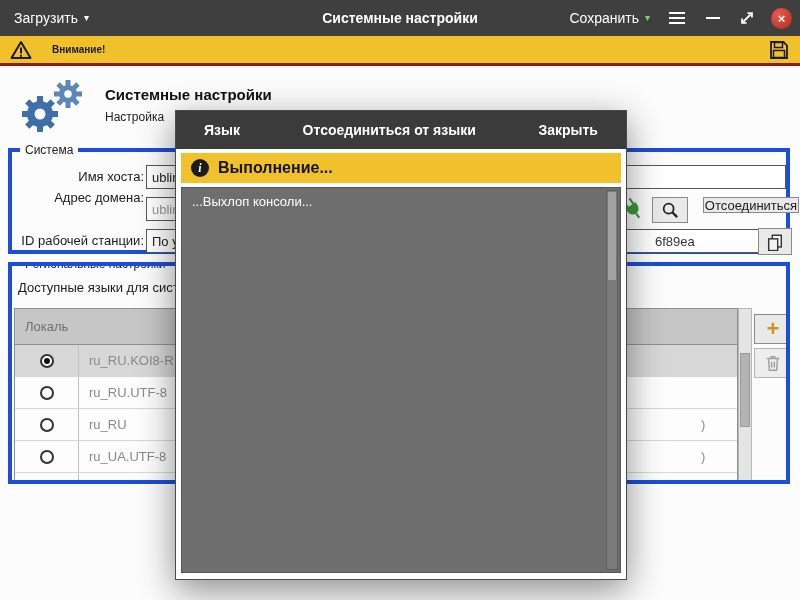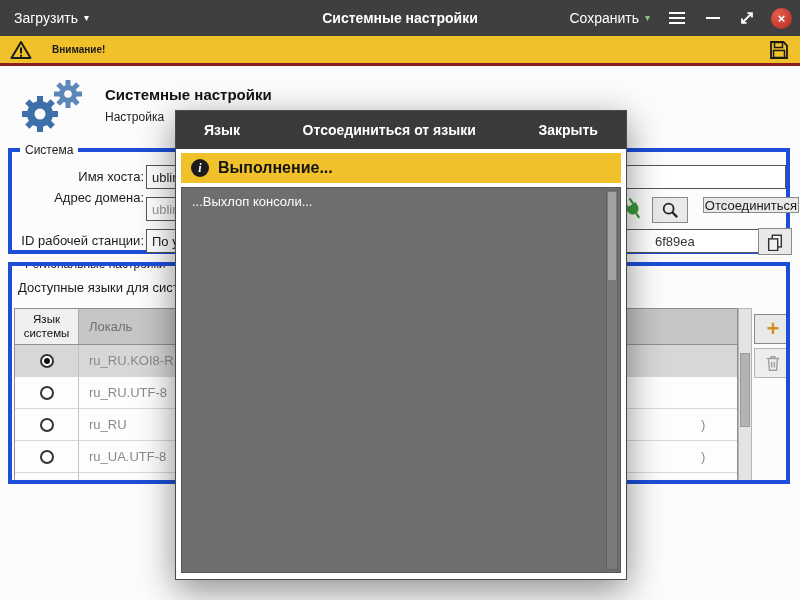--- a/index.html
+++ b/index.html
@@ -219,21 +219,20 @@
       </svg>
     </div>
   </div>
 
   <div class="fieldset fs-regional">
     <span class="legend">Региональные настройки</span>
     <div class="desc">Доступные языки для системы</div>
 
     <div class="lang-table">
       <div class="t-header">
-        <div class="th1">Язык системы</div>
         <div class="th2">Локаль</div>
       </div>
       <div class="t-row sel">
         <div class="c1">
             <span class="radio checked"></span>
           </div>
         <div class="c2">ru_RU.KOI8-R</div>
         <span class="extra"></span>
       </div>
       <div class="t-row">

